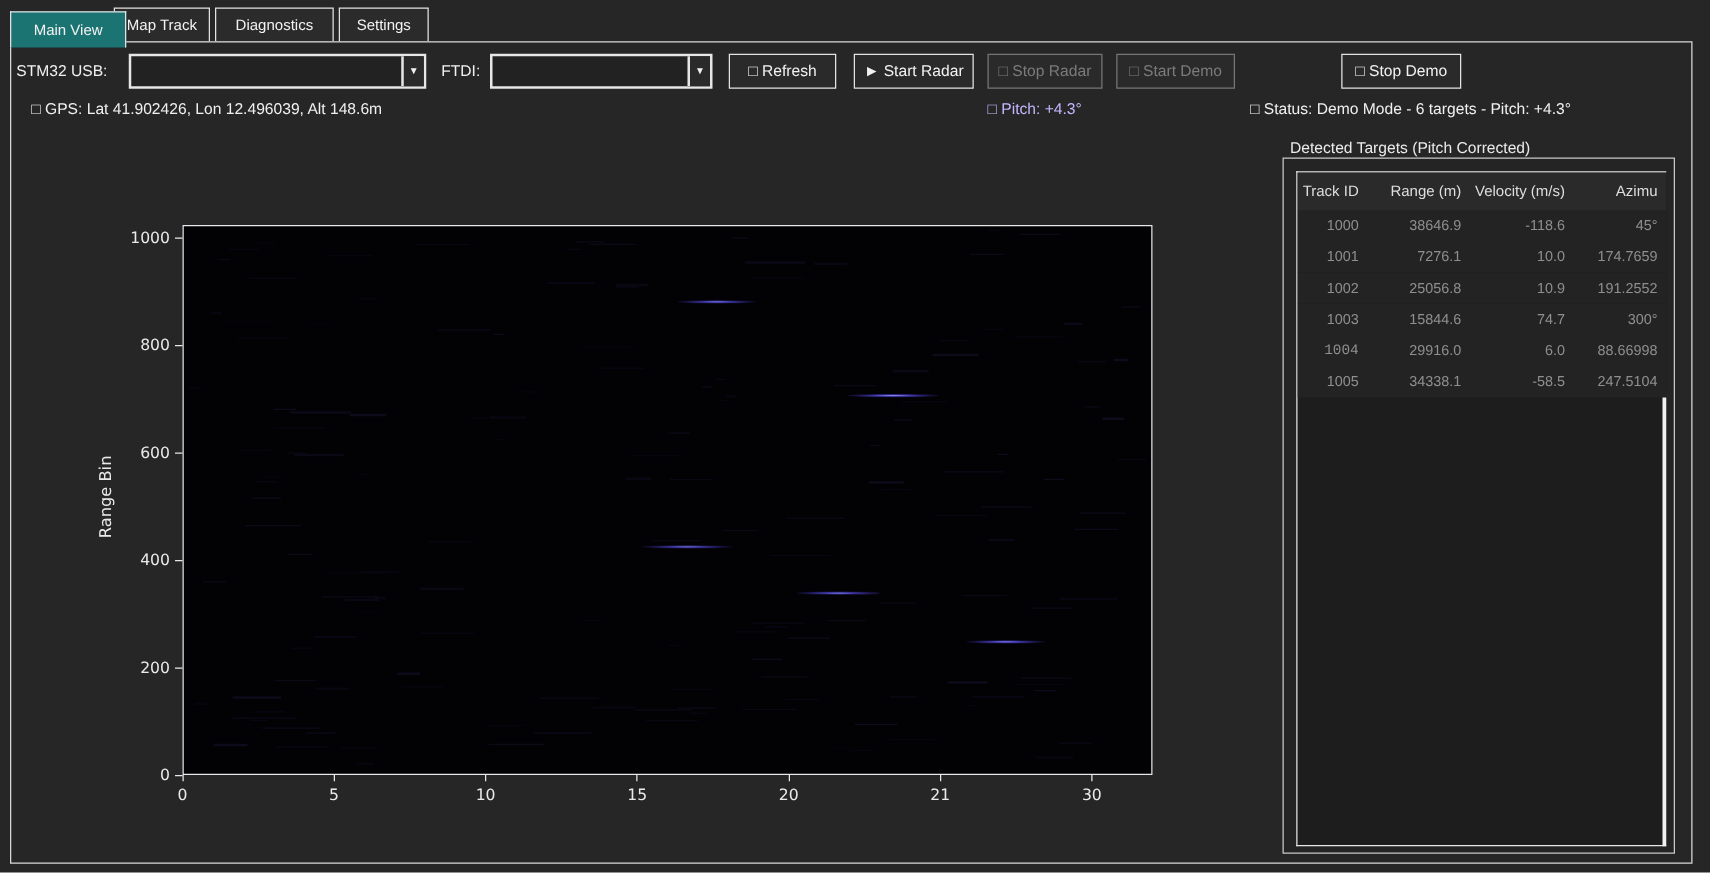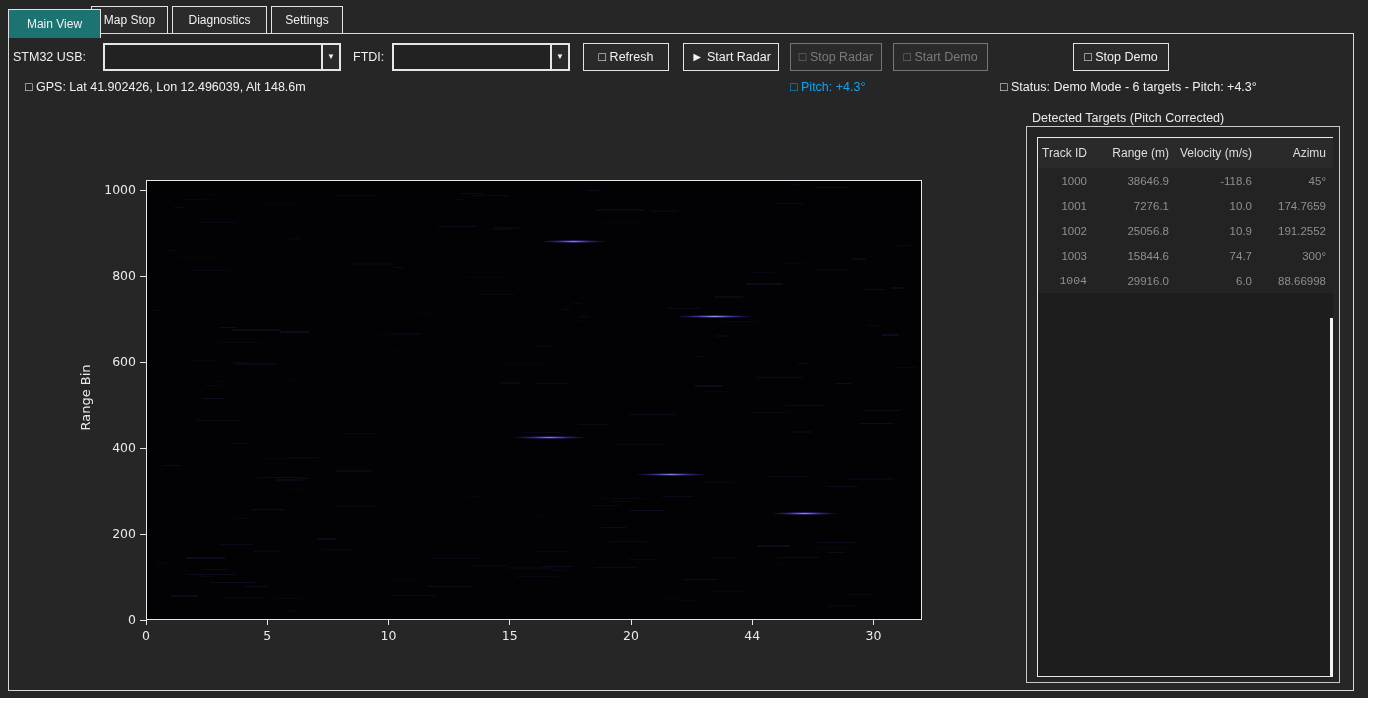--- a/index.html
+++ b/index.html
@@ -19,21 +19,21 @@
   .combo{position:absolute;box-sizing:border-box;background:#222223;border:2px solid #e6e6e6;height:28px;}
   .combo .arrowbtn{position:absolute;right:0;top:0;bottom:0;width:16px;border-left:2px solid #e6e6e6;
                    display:flex;align-items:center;justify-content:center;background:#2a2a2b;}
   .combo .arrowbtn span{color:#f0f0f0;font-size:8px;line-height:8px;}
   .btn{position:absolute;box-sizing:border-box;height:28px;background:#2a2a2b;border:1px solid #e3e3e3;
        color:#f2f2f2;font-size:12.5px;display:flex;align-items:center;justify-content:center;cursor:default;}
   .btn.disabled{border-color:#767677;color:#7b7b7c;}
 
   
   .statustext{position:absolute;font-size:12.5px;color:#f0f0f0;white-space:nowrap;}
-  .statustext.green{color:#0ea5e9;}
+  .statustext.green{color:#c4b5fd;}
 
   
   .fig-title{position:absolute;left:146px;top:154px;width:776px;text-align:center;
              font-family:"DejaVu Sans",sans-serif;font-size:15px;color:#eaeaea;}
   .plot{position:absolute;left:146px;top:180px;width:776px;height:440px;box-sizing:border-box;
         background:#020204;border:1px solid #e8e8e8;overflow:hidden;}
   .tick-label{position:absolute;font-family:"DejaVu Sans",sans-serif;font-size:12.5px;color:#eaeaea;white-space:nowrap;}
   .tick-mark{position:absolute;background:#e8e8e8;}
   .axis-label{position:absolute;font-family:"DejaVu Sans",sans-serif;font-size:13px;color:#eaeaea;text-align:center;}
   .ylabel{left:15px;top:390px;width:140px;transform:rotate(-90deg);}
@@ -57,21 +57,21 @@
 </head>
 <body>
 
 <div class="page">
   <div class="window">
 
     <div class="tab active" style="left:8px;top:9px;width:93px;height:29px;">
       <span>Main View</span>
     </div>
     <div class="tab" style="left:91px;top:6px;width:77px;height:28px;">
-      <span>Map Stop</span>
+      <span>Map Track</span>
     </div>
     <div class="tab" style="left:172px;top:6px;width:95px;height:28px;">
       <span>Diagnostics</span>
     </div>
     <div class="tab" style="left:271px;top:6px;width:72px;height:28px;">
       <span>Settings</span>
     </div>
 
     <div class="tabpage"></div>
 
@@ -260,21 +260,21 @@
         <div class="tick-label" style="left: 126px; top: 628px; width: 40px; text-align: center;">0</div>
         <div class="tick-mark" style="left: 266.75px; top: 620px; width: 1px; height: 5px;"></div>
         <div class="tick-label" style="left: 247.25px; top: 628px; width: 40px; text-align: center;">5</div>
         <div class="tick-mark" style="left: 388px; top: 620px; width: 1px; height: 5px;"></div>
         <div class="tick-label" style="left: 368.5px; top: 628px; width: 40px; text-align: center;">10</div>
         <div class="tick-mark" style="left: 509.25px; top: 620px; width: 1px; height: 5px;"></div>
         <div class="tick-label" style="left: 489.75px; top: 628px; width: 40px; text-align: center;">15</div>
         <div class="tick-mark" style="left: 630.5px; top: 620px; width: 1px; height: 5px;"></div>
         <div class="tick-label" style="left: 611px; top: 628px; width: 40px; text-align: center;">20</div>
         <div class="tick-mark" style="left: 751.75px; top: 620px; width: 1px; height: 5px;"></div>
-        <div class="tick-label" style="left: 732.25px; top: 628px; width: 40px; text-align: center;">44</div>
+        <div class="tick-label" style="left: 732.25px; top: 628px; width: 40px; text-align: center;">21</div>
         <div class="tick-mark" style="left: 873px; top: 620px; width: 1px; height: 5px;"></div>
         <div class="tick-label" style="left: 853.5px; top: 628px; width: 40px; text-align: center;">30</div>
         <div class="tick-mark" style="left: 140px; top: 619.5px; width: 6px; height: 1px;"></div>
         <div class="tick-label" style="left: 96px; top: 612px; width: 40px; text-align: right;">0</div>
         <div class="tick-mark" style="left: 140px; top: 533.562px; width: 6px; height: 1px;"></div>
         <div class="tick-label" style="left: 96px; top: 526.062px; width: 40px; text-align: right;">200</div>
         <div class="tick-mark" style="left: 140px; top: 447.625px; width: 6px; height: 1px;"></div>
         <div class="tick-label" style="left: 96px; top: 440.125px; width: 40px; text-align: right;">400</div>
         <div class="tick-mark" style="left: 140px; top: 361.688px; width: 6px; height: 1px;"></div>
         <div class="tick-label" style="left: 96px; top: 354.188px; width: 40px; text-align: right;">600</div>
@@ -317,18 +317,24 @@
             <div class="cell" style="width: 82px;">15844.6</div>
             <div class="cell" style="width: 83px;">74.7</div>
             <div class="cell" style="width: 74px;">300°</div>
           </div>
           <div class="tgt-row">
             <div class="cell" style="width: 55px; font-family: Liberation Mono, monospace;">1004</div>
             <div class="cell" style="width: 82px;">29916.0</div>
             <div class="cell" style="width: 83px;">6.0</div>
             <div class="cell" style="width: 74px;">88.66998</div>
           </div>
+          <div class="tgt-row">
+            <div class="cell" style="width: 55px;">1005</div>
+            <div class="cell" style="width: 82px;">34338.1</div>
+            <div class="cell" style="width: 83px;">-58.5</div>
+            <div class="cell" style="width: 74px;">247.5104</div>
+          </div>
         </div>
     </div>
     <div class="tbl-scroll"></div>
 
   </div>
 </div>
 
 </body></html>

